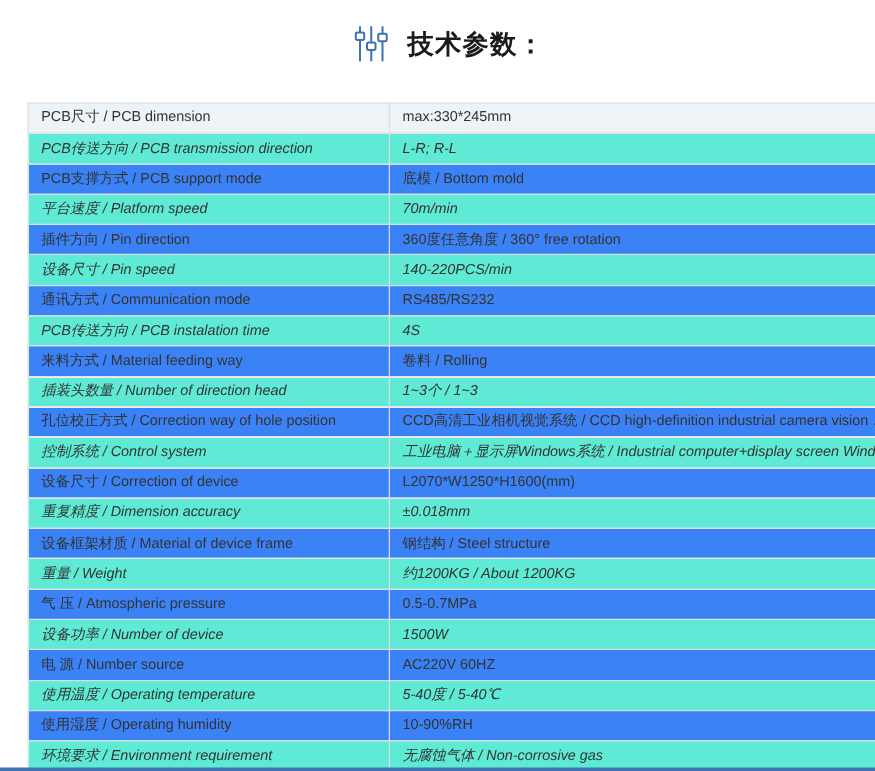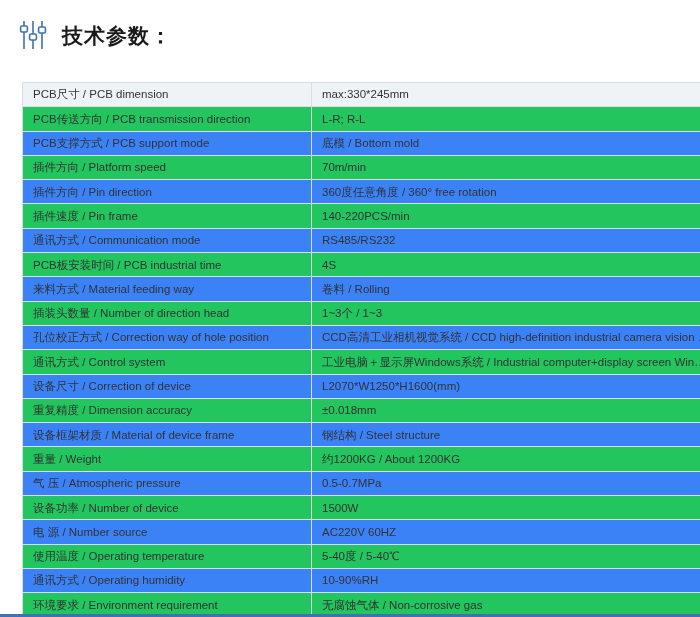--- a/index.html
+++ b/index.html
@@ -18,20 +18,21 @@
     position: relative;
     width: 700px;
     height: 617px;
     box-sizing: border-box;
   }
   
   .header {
     display: flex;
     align-items: center;
     padding: 18px 0 14px 18px;
+    justify-content: center;
   }
   .header-icon {
     width: 30px;
     height: 34px;
     margin-right: 14px;
     flex: none;
   }
   .header-title {
     font-size: 21px;
     font-weight: bold;
@@ -62,21 +63,22 @@
     overflow: hidden;
     text-overflow: ellipsis;
   }
   table.spec td.k {
     width: 268px;
   }
   table.spec td.v {
     width: 390px;
   }
   table.spec tr.even td {
-    background: #22c55e;
+    background: #5eead4;
+    font-style: italic;
   }
   table.spec tr.odd td {
     background: #3b82f6;
   }
   table.spec tr.head td {
     background: #eef3f7;
   }
   .bottom-rule {
     position: absolute;
     left: 0;
@@ -118,53 +120,53 @@
           </tr>
           <tr class="even">
             <td class="k">PCB传送方向 / PCB transmission direction</td>
             <td class="v">L-R; R-L</td>
           </tr>
           <tr class="odd">
             <td class="k">PCB支撑方式 / PCB support mode</td>
             <td class="v">底模 / Bottom mold</td>
           </tr>
           <tr class="even">
-            <td class="k">插件方向 / Platform speed</td>
+            <td class="k">平台速度 / Platform speed</td>
             <td class="v">70m/min</td>
           </tr>
           <tr class="odd">
             <td class="k">插件方向 / Pin direction</td>
             <td class="v">360度任意角度 / 360° free rotation</td>
           </tr>
           <tr class="even">
-            <td class="k">插件速度 / Pin frame</td>
+            <td class="k">设备尺寸 / Pin speed</td>
             <td class="v">140-220PCS/min</td>
           </tr>
           <tr class="odd">
             <td class="k">通讯方式 / Communication mode</td>
             <td class="v">RS485/RS232</td>
           </tr>
           <tr class="even">
-            <td class="k">PCB板安装时间 / PCB industrial time</td>
+            <td class="k">PCB传送方向 / PCB instalation time</td>
             <td class="v">4S</td>
           </tr>
           <tr class="odd">
             <td class="k">来料方式 / Material feeding way</td>
             <td class="v">卷料 / Rolling</td>
           </tr>
           <tr class="even">
             <td class="k">插装头数量 /  Number of direction head</td>
             <td class="v">1~3个 / 1~3</td>
           </tr>
           <tr class="odd">
             <td class="k">孔位校正方式 / Correction way of hole position</td>
             <td class="v">CCD高清工业相机视觉系统 / CCD high-definition industrial camera vision system</td>
           </tr>
           <tr class="even">
-            <td class="k">通讯方式 / Control system</td>
+            <td class="k">控制系统 / Control system</td>
             <td class="v">工业电脑＋显示屏Windows系统 / Industrial computer+display screen Windows system</td>
           </tr>
           <tr class="odd">
             <td class="k">设备尺寸 / Correction of device</td>
             <td class="v">L2070*W1250*H1600(mm)</td>
           </tr>
           <tr class="even">
             <td class="k">重复精度 / Dimension accuracy</td>
             <td class="v">±0.018mm</td>
           </tr>
@@ -186,21 +188,21 @@
           </tr>
           <tr class="odd">
             <td class="k">电 源 / Number source</td>
             <td class="v">AC220V 60HZ</td>
           </tr>
           <tr class="even">
             <td class="k">使用温度 / Operating temperature</td>
             <td class="v">5-40度 / 5-40℃</td>
           </tr>
           <tr class="odd">
-            <td class="k">通讯方式 / Operating humidity</td>
+            <td class="k">使用湿度 / Operating humidity</td>
             <td class="v">10-90%RH</td>
           </tr>
           <tr class="even">
             <td class="k">环境要求 / Environment requirement</td>
             <td class="v">无腐蚀气体 / Non-corrosive gas</td>
           </tr>
         </tbody>
     </table>
   </div>
 

